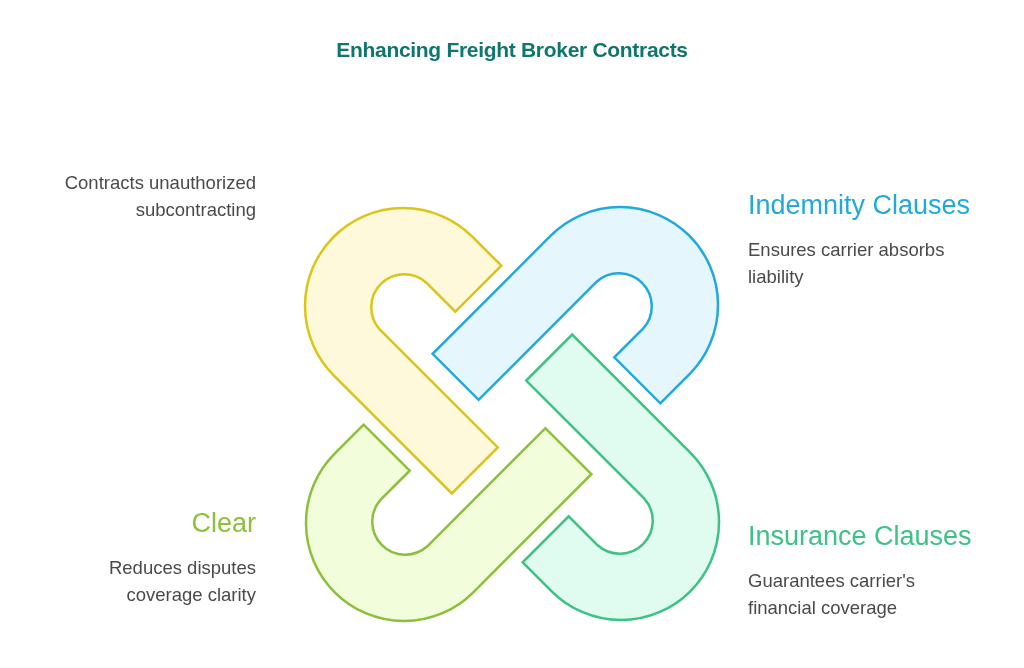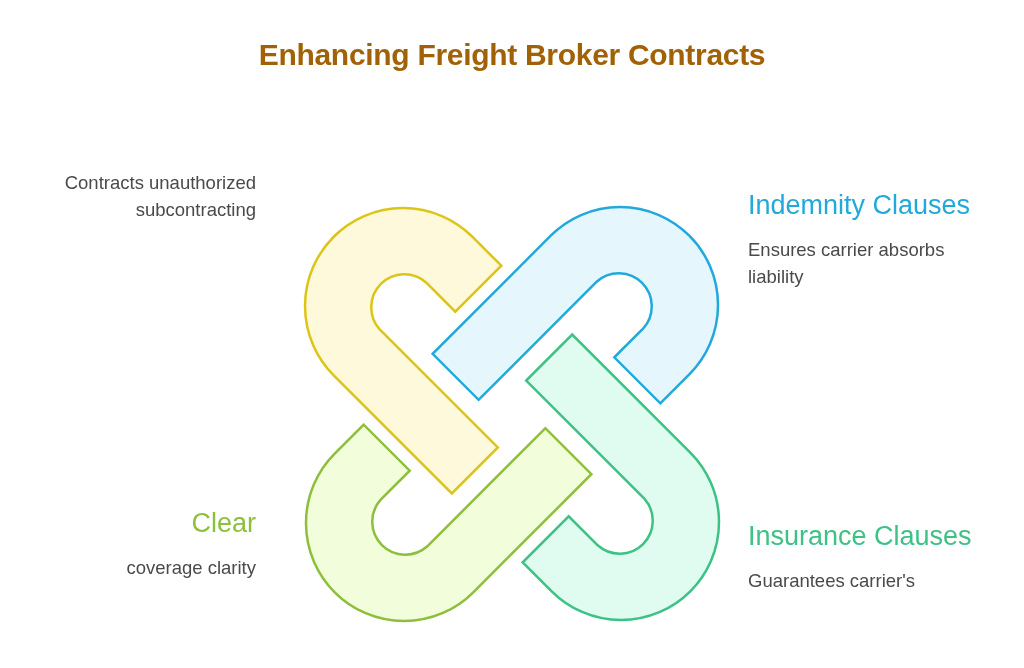--- a/index.html
+++ b/index.html
@@ -1,19 +1,19 @@
 <!DOCTYPE html>
 <html><head>
 <meta charset="utf-8">
 <style>
   html, body { margin: 0; padding: 0; background: #ffffff; }
   body { width: 1024px; height: 668px; position: relative; overflow: hidden;
          font-family: "Liberation Sans", "DejaVu Sans", sans-serif; }
   .title { position: absolute; left: 0; top: 38px; width: 1024px; text-align: center;
-           font-size: 30px; font-weight: bold; color: #a16207; letter-spacing: -0.3px; }
+           font-size: 21px; font-weight: bold; color: #0f766e; letter-spacing: -0.3px; }
   .block { position: absolute; width: 250px; }
   .block.left { text-align: right; }
   .block.right { text-align: left; }
   .heading { font-size: 27px; line-height: 34px; }
   .desc { font-size: 18.5px; line-height: 27px; color: #4a4a4a; margin-top: 14px; }
   #b-sub { left: 6px; top: 155px; }
   #b-ind { left: 748px; top: 188px; }
   #b-clear { left: 6px; top: 506px; }
   #b-ins { left: 748px; top: 519px; }
   svg.diagram { position: absolute; left: 0; top: 0; }
@@ -47,24 +47,26 @@
     <div>Ensures carrier absorbs</div>
     <div>liability</div>
   </div>
 </div>
 
 <div class="block left" id="b-clear">
   <div class="heading" style="color: rgb(141, 191, 58);">
     <div>Clear</div>
   </div>
   <div class="desc">
+    <div>Reduces disputes</div>
     <div>coverage clarity</div>
   </div>
 </div>
 
 <div class="block right" id="b-ins">
   <div class="heading" style="color: rgb(60, 194, 133);">
     <div>Insurance Clauses</div>
   </div>
   <div class="desc">
     <div>Guarantees carrier's</div>
+    <div>financial coverage</div>
   </div>
 </div>
 
 </body></html>

